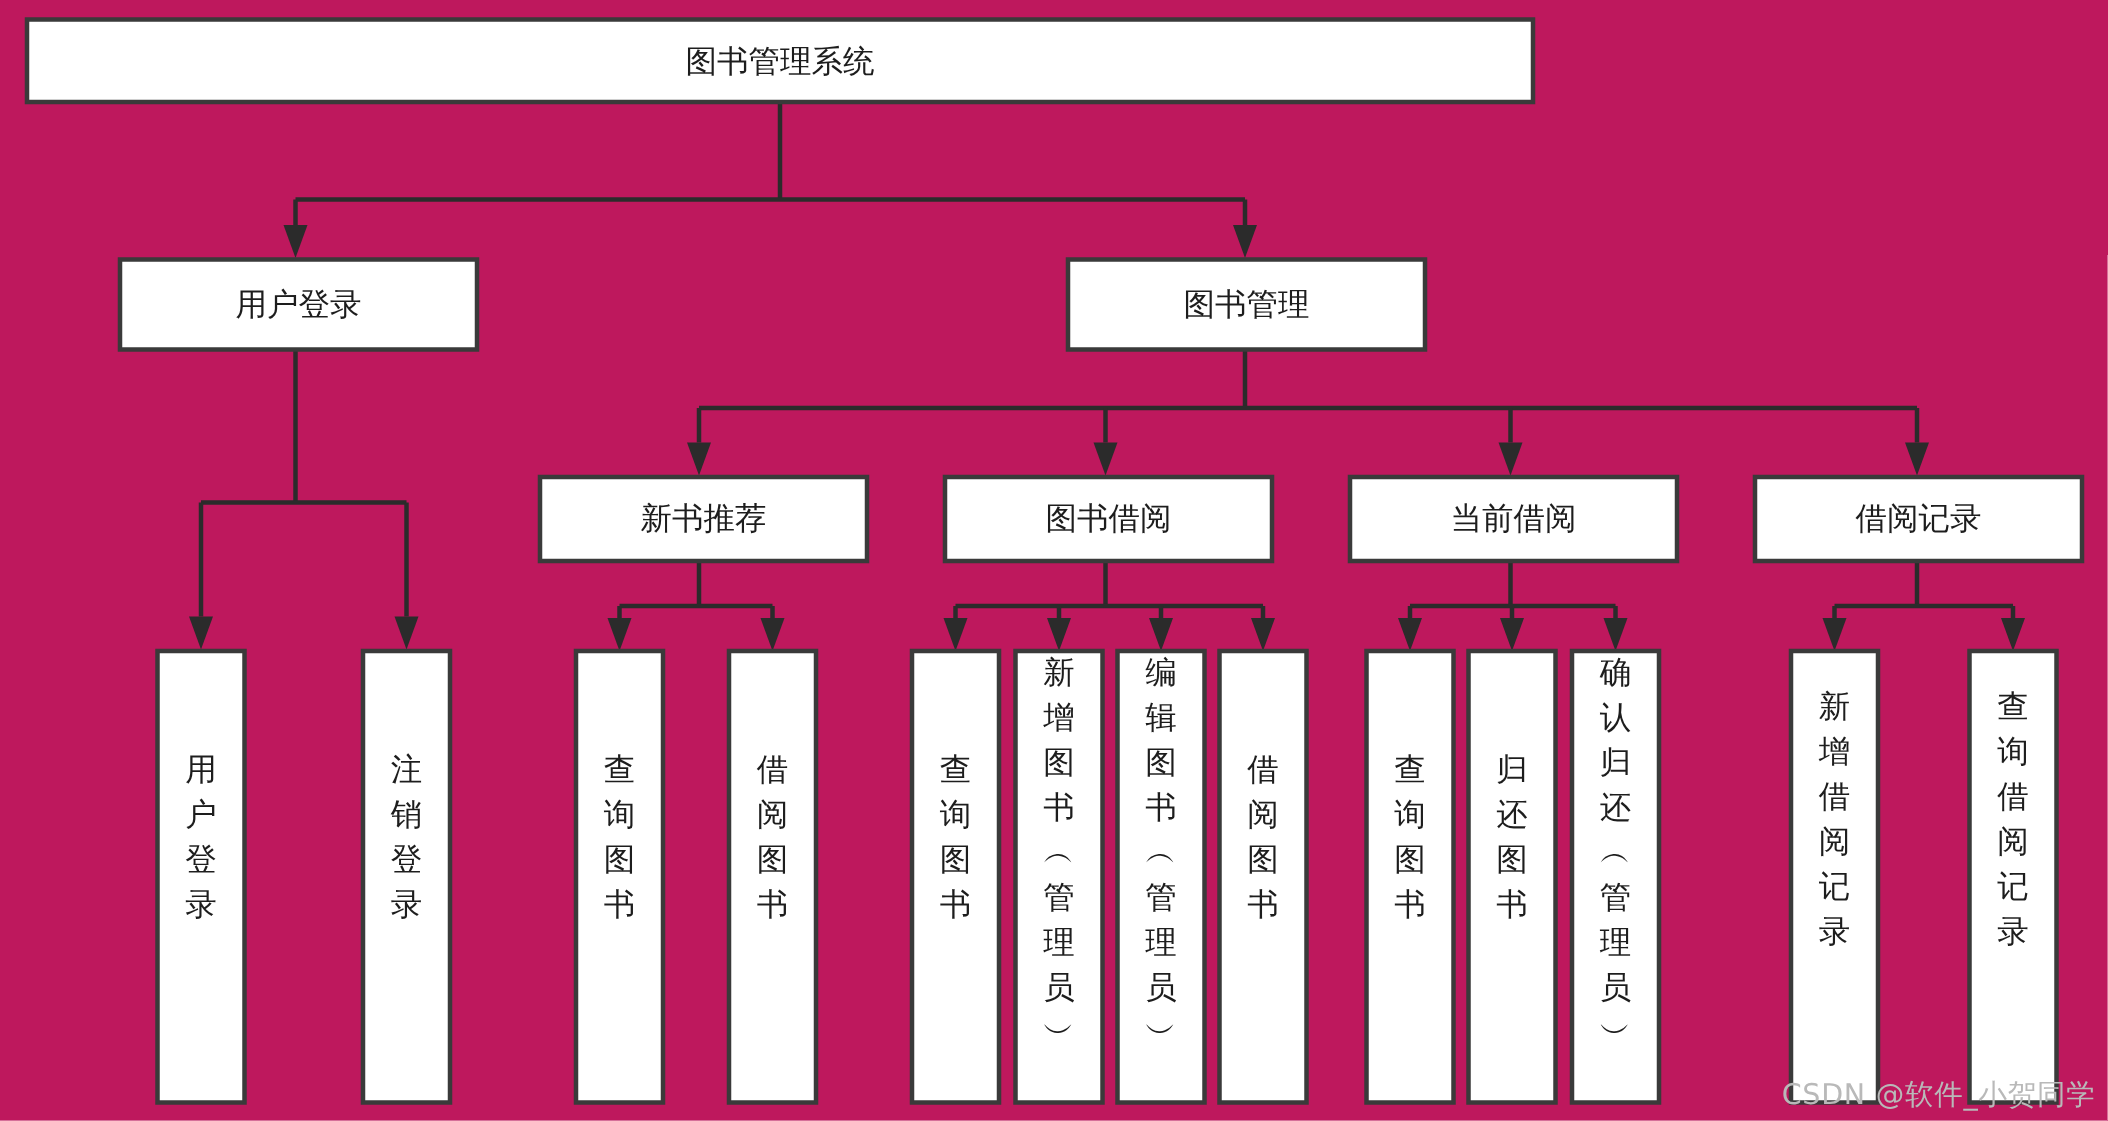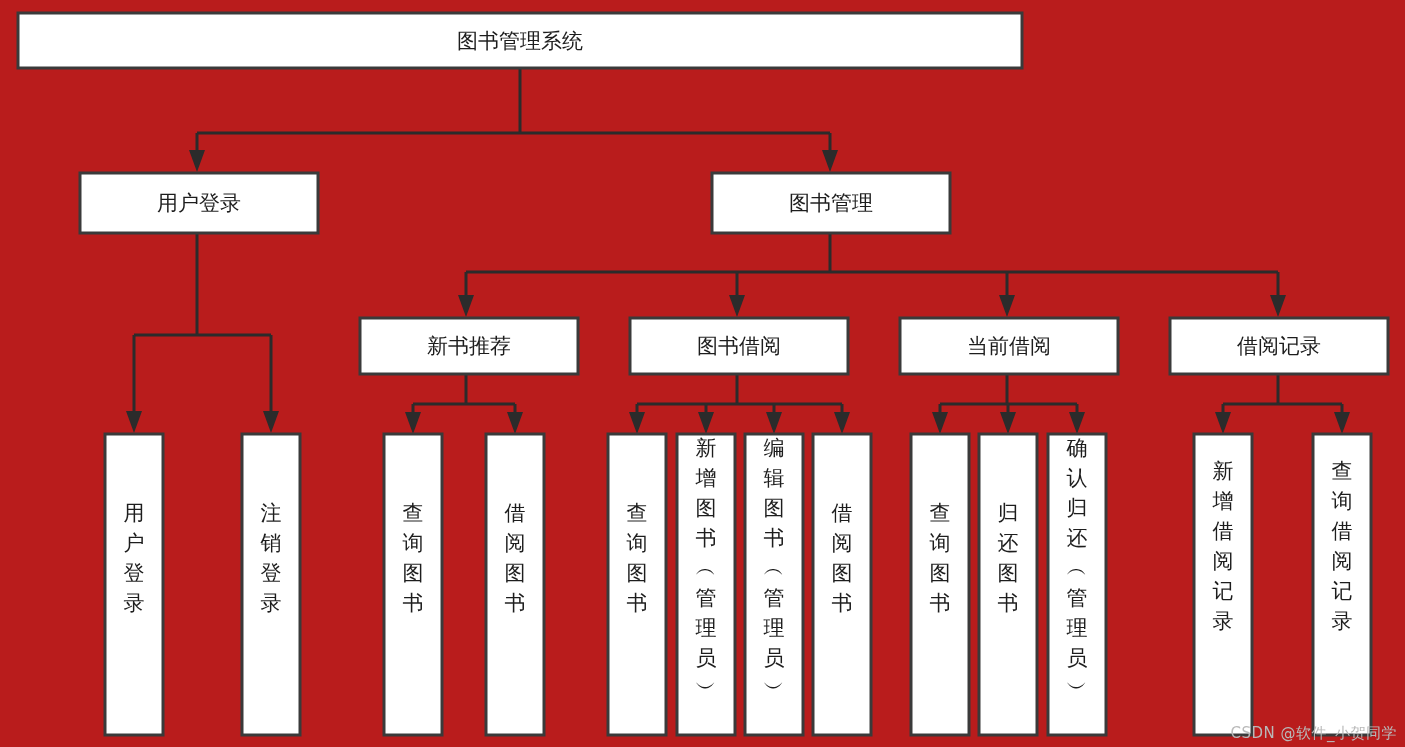--- a/index.html
+++ b/index.html
@@ -11,21 +11,21 @@
   body {
     width: 1405px;
     height: 747px;
     font-family: "DejaVu Sans", "Liberation Sans", sans-serif;
     overflow: hidden;
   }
   #diagram-root {
     position: relative;
     width: 1405px;
     height: 747px;
-    background: #b91c1c;
+    background: #be185d;
   }
   svg#tree-svg {
     position: absolute;
     left: 0;
     top: 0;
     width: 1405px;
     height: 747px;
     display: block;
   }
   .node-box {
@@ -53,21 +53,21 @@
   }
   .arrow-head {
     fill: #2b2b2b;
     stroke: none;
   }
   .watermark {
     position: absolute;
     right: 8px;
     bottom: 4px;
     font-family: "DejaVu Sans", "Liberation Sans", sans-serif;
-    font-size: 15px;
+    font-size: 19px;
     color: #b9b9b9;
     letter-spacing: 0.5px;
     white-space: nowrap;
     user-select: none;
   }
 </style>
 </head>
 <body>
 
 <div id="diagram-root">

